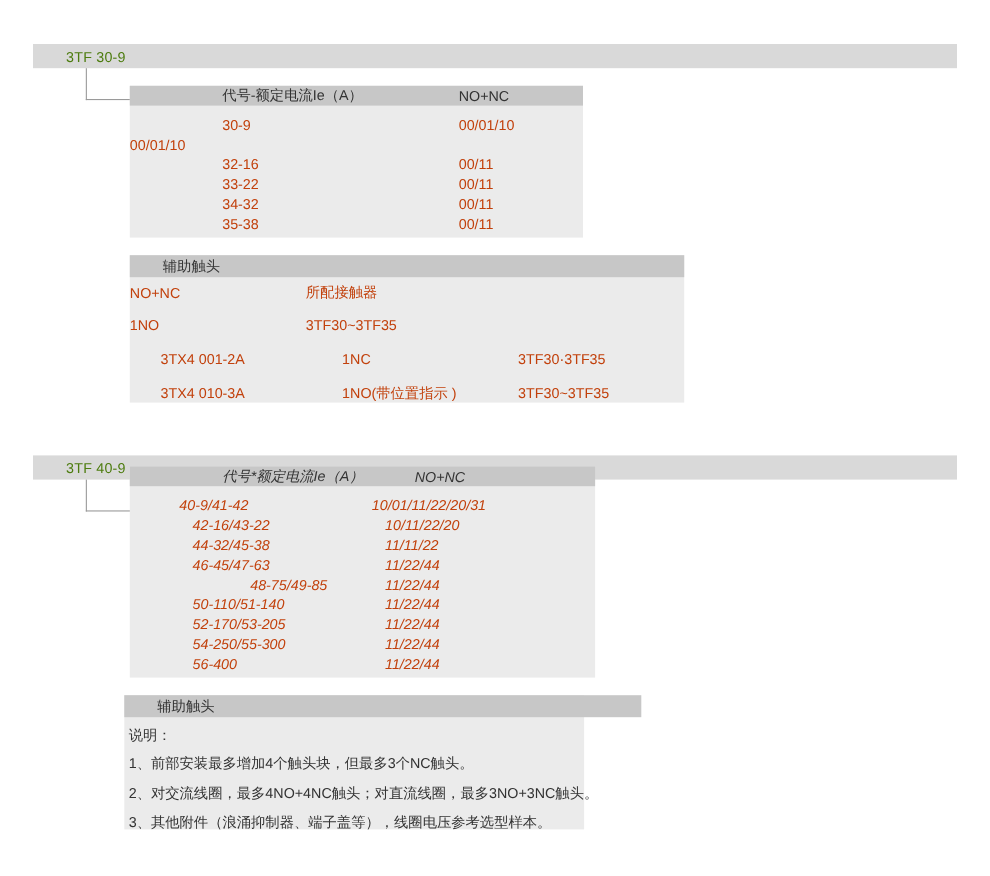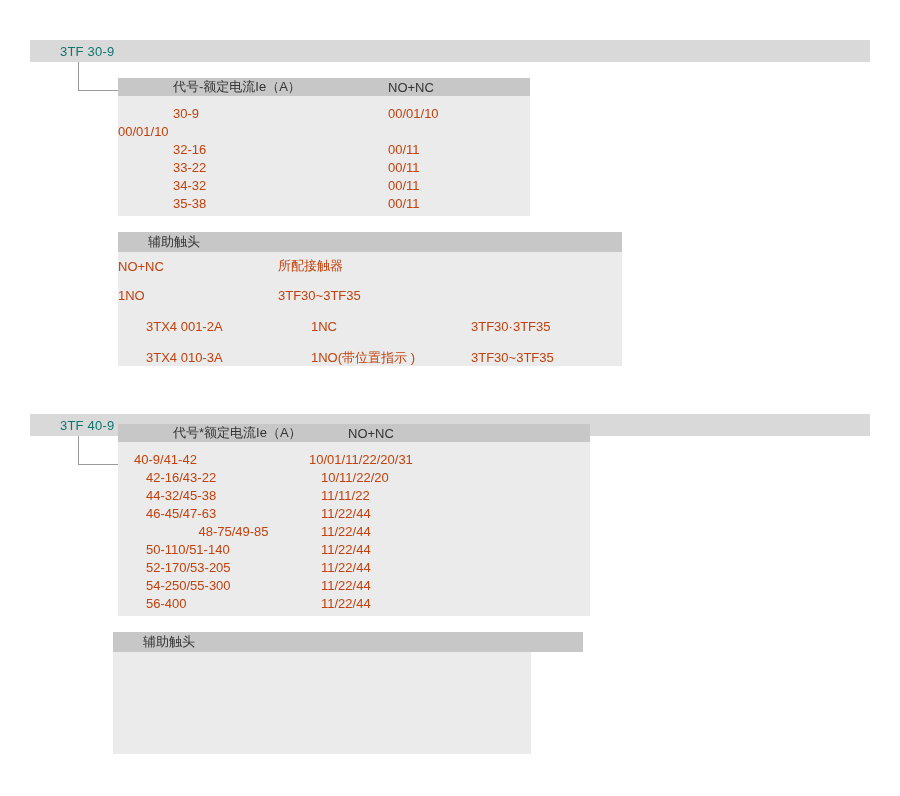--- a/index.html
+++ b/index.html
@@ -27,21 +27,21 @@
     position: absolute;
     left: 30px;
     width: 840px;
     height: 22px;
     background: #d9d9d9;
     display: flex;
     align-items: center;
   }
   .section-banner .banner-label {
     font-size: 13px;
-    color: #0f766e;
+    color: #4d7c0f;
     padding-left: 30px;
     letter-spacing: 0.2px;
   }
 
   
   .connector {
     position: absolute;
     border-left: 1px solid #9a9a9a;
     border-bottom: 1px solid #9a9a9a;
   }
@@ -68,21 +68,21 @@
     align-items: center;
   }
   .cell {
     font-size: 13px;
     color: #c2410c;
     white-space: nowrap;
   }
 
   
   .codes .block-header { height: 20px; }
-  .codes .c1 { padding-left: 28px; width: 215px; }
+  .codes .c1 { padding-left: 28px; width: 215px; margin-left: 29px; }
   .codes .c2 { padding-left: 0; }
   .codes .row { height: 18px; }
   .codes .row .c1 { padding-left: 55px; }
 
   
   .aux .block-header { height: 20px; }
   .aux .hdr-label { padding-left: 30px; }
   .aux .arow { height: 31px; }
   .aux .a1 { padding-left: 28px; width: 165px; }
   .aux .a2 { width: 160px; }
@@ -161,21 +161,21 @@
       <span class="cell a3">3TF30~3TF35</span>
     </div>
   </div>
 
   <div class="section-banner" style="top:414px;">
     <span class="banner-label">3TF 40-9</span>
   </div>
 
   <div class="connector" style="left:78px; top:436px; width:40px; height:28px;"></div>
 
-  <div class="block codes" style="left:118px; top:424px; width:472px; height:192px;">
+  <div class="block codes" style="left:118px; top:424px; width:423px; height:192px;font-style:italic;">
     <div class="block-header row">
       <span class="hdr-cell c1" style="width:175px;">代号*额定电流Ie（A）</span>
       <span class="hdr-cell c2">NO+NC</span>
     </div>
     <div style="padding-top:8px;">
       <div class="row">
         <span class="cell c1" style="padding-left:16px; width:175px;">40-9/41-42</span>
         <span class="cell c2">10/01/11/22/20/31</span>
       </div>
       <div class="row">
@@ -210,15 +210,21 @@
         <span class="cell c1" style="padding-left:28px; width:175px;">56-400</span>
         <span class="cell c2">11/22/44</span>
       </div>
     </div>
   </div>
 
   <div class="block aux" style="left:113px; top:632px; width:418px; height:122px;">
     <div class="block-header" style="width:470px; margin-left:0;">
       <span class="hdr-cell hdr-label" style="padding-left:30px;">辅助触头</span>
     </div>
+    <div style="padding:8px 0 0 0;">
+      <div class="notes-line" style="padding-left:4px; margin-bottom:7px;">说明：</div>
+      <div class="notes-line" style="padding-left:4px; margin-bottom:9px;">1、前部安装最多增加4个触头块，但最多3个NC触头。</div>
+      <div class="notes-line" style="padding-left:4px; margin-bottom:9px;">2、对交流线圈，最多4NO+4NC触头；对直流线圈，最多3NO+3NC触头。</div>
+      <div class="notes-line" style="padding-left:4px;">3、其他附件（浪涌抑制器、端子盖等），线圈电压参考选型样本。</div>
+    </div>
   </div>
 
 </div>
 
 </body></html>

